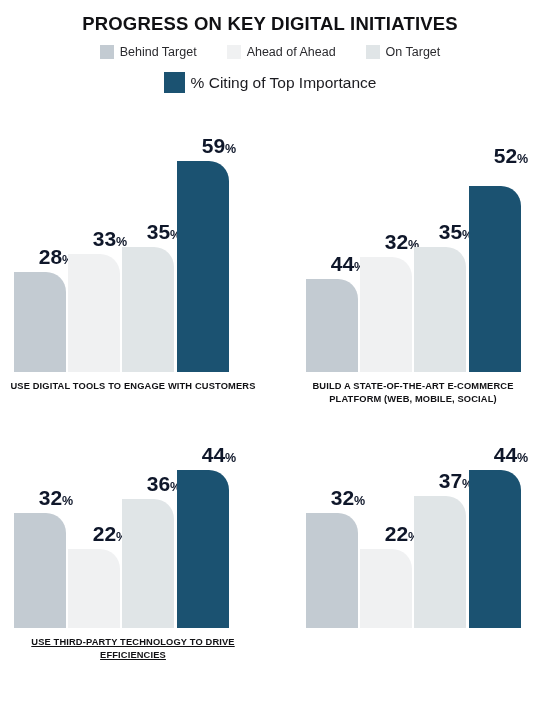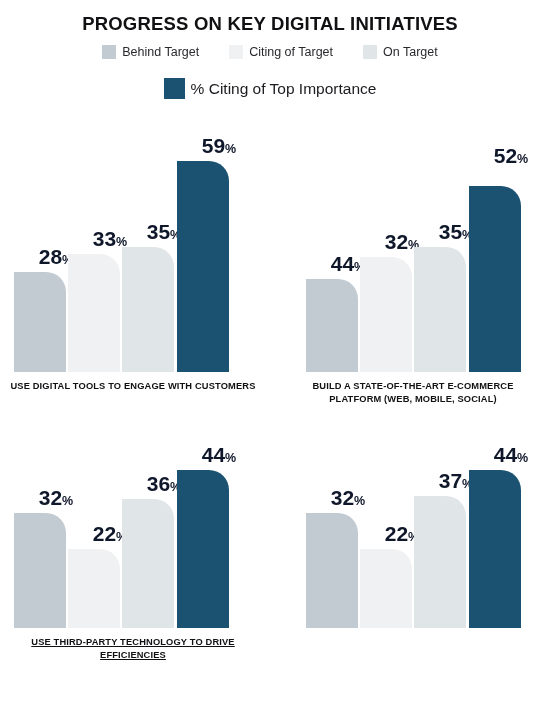--- a/index.html
+++ b/index.html
@@ -31,21 +31,21 @@
   #legend {
     margin-top: 11px;
   }
   .legend-row {
     display: flex;
     justify-content: center;
     align-items: center;
     gap: 30px;
   }
   .legend-row.secondary {
-    margin-top: 19px;
+    margin-top: 13px;
   }
   .legend-item {
     display: flex;
     align-items: center;
     gap: 6px;
   }
   .legend-swatch {
     width: 14px;
     height: 14px;
     display: block;
@@ -147,21 +147,21 @@
 <h1 id="chart-title">PROGRESS ON KEY DIGITAL INITIATIVES</h1>
 
 <div id="legend">
   <div class="legend-row">
     <div class="legend-item">
       <span class="legend-swatch" style="background: rgb(195, 203, 210);"></span>
       <span class="legend-label">Behind Target</span>
     </div>
     <div class="legend-item">
       <span class="legend-swatch" style="background: rgb(240, 241, 242);"></span>
-      <span class="legend-label">Citing of Target</span>
+      <span class="legend-label">Ahead of Ahead</span>
     </div>
     <div class="legend-item">
       <span class="legend-swatch" style="background: rgb(224, 229, 231);"></span>
       <span class="legend-label">On Target</span>
     </div>
   </div>
   <div class="legend-row secondary">
     <div class="legend-item">
       <span class="legend-swatch big" style="background: rgb(27, 82, 113);"></span>
       <span class="legend-label big">% Citing of Top Importance</span>

